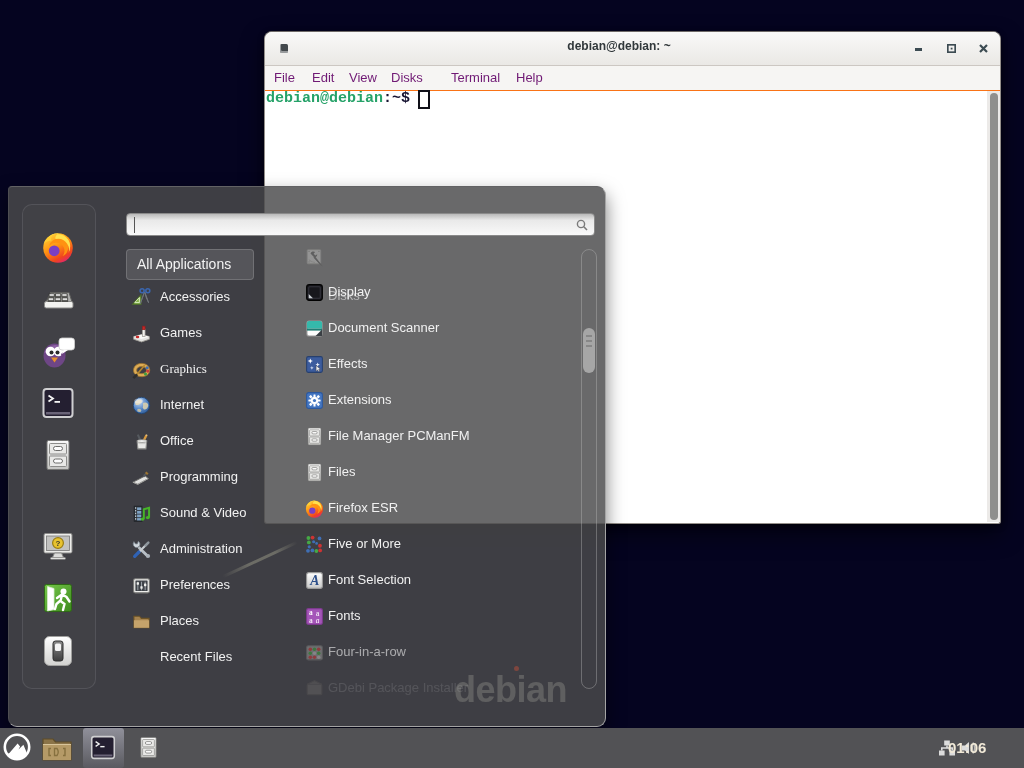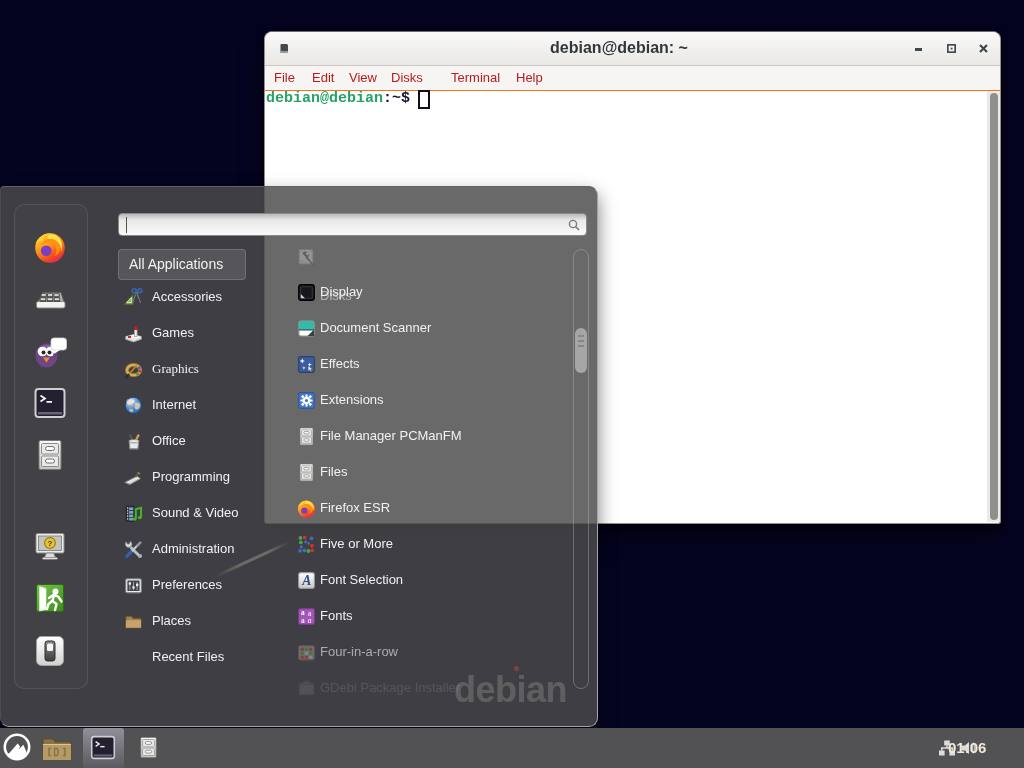--- a/index.html
+++ b/index.html
@@ -14,38 +14,38 @@
 
   
   #term{position:absolute;left:264px;top:31px;width:735px;height:491px;
     border:1px solid #948f8a;border-top-color:#6e6a68;border-radius:8px 8px 3px 3px;
     box-shadow:0 10px 22px rgba(0,0,0,0.55), 0 2px 6px rgba(0,0,0,0.4);
     background:#ffffff;}
   #titlebar{position:absolute;left:0;top:0;width:100%;height:33px;
     background:linear-gradient(#f9f9f8,#eae8e5);
     border-bottom:1px solid #ccc7c2;border-radius:7px 7px 0 0;}
   #title{position:absolute;left:0;top:7px;width:708px;text-align:center;
-    font-size:16px;font-weight:bold;color:#31383b;}
+    font-size:12px;font-weight:bold;color:#31383b;}
   #ticon{position:absolute;left:15px;top:12px;width:8px;height:9px;
     background:#43484c;border-radius:1.5px;box-shadow:inset 1px -2px 0 rgba(255,255,255,0.45);}
   #menubar{position:absolute;left:0;top:34px;width:100%;height:24px;
     background:#f6f5f3;border-bottom:5px solid #f97316;
-    font-size:13px;color:#b91c1c;}
+    font-size:13px;color:#701a75;}
   #menubar span{position:absolute;top:4px;}
   #tbody{position:absolute;left:0;top:59px;width:733px;height:430px;background:#fff;}
   #prompt{position:absolute;left:1px;top:-1px;font-family:"Liberation Mono",monospace;
     font-size:15px;font-weight:bold;color:#171432;white-space:pre;}
   #prompt b{color:#26a269;font-weight:bold;margin-top:48px;}
   #cursor{position:absolute;left:153px;top:-1px;width:8px;height:15px;
     border:2px solid #101018;background:#fff;}
   #tscroll{position:absolute;right:0px;top:59px;width:13px;height:431px;background:#eceae8;}
   #tthumb{position:absolute;left:3px;top:2px;width:8px;height:427px;background:#8f8f8d;border-radius:4px;}
 
   
-  #menu{position:absolute;left:0px;top:186px;width:598px;height:541px;
+  #menu{position:absolute;left:8px;top:186px;width:598px;height:541px;
     background:rgba(75,75,76,0.83);
     border:1px solid #a4a4a4;border-top-color:#626264;border-left-color:#4e4e52;
     border-radius:4px 9px 9px 9px;box-sizing:border-box;
     box-shadow:0 8px 18px rgba(0,0,0,0.5);}
   #menu .row{position:absolute;height:24px;line-height:24px;color:#f1f1f1;font-size:13px;white-space:nowrap;}
   #favbox{position:absolute;left:13px;top:17px;width:72px;height:483px;
     border:1px solid rgba(255,255,255,0.10);border-radius:10px;background:rgba(255,255,255,0.015);}
   #searchbox{position:absolute;left:117px;top:26px;width:469px;height:23px;box-sizing:border-box;
     border:1px solid #8a8a8a;border-radius:4px;
     background:linear-gradient(#b9b9b9 0%,#e9e9e9 30%,#f9f9f9 100%);}

